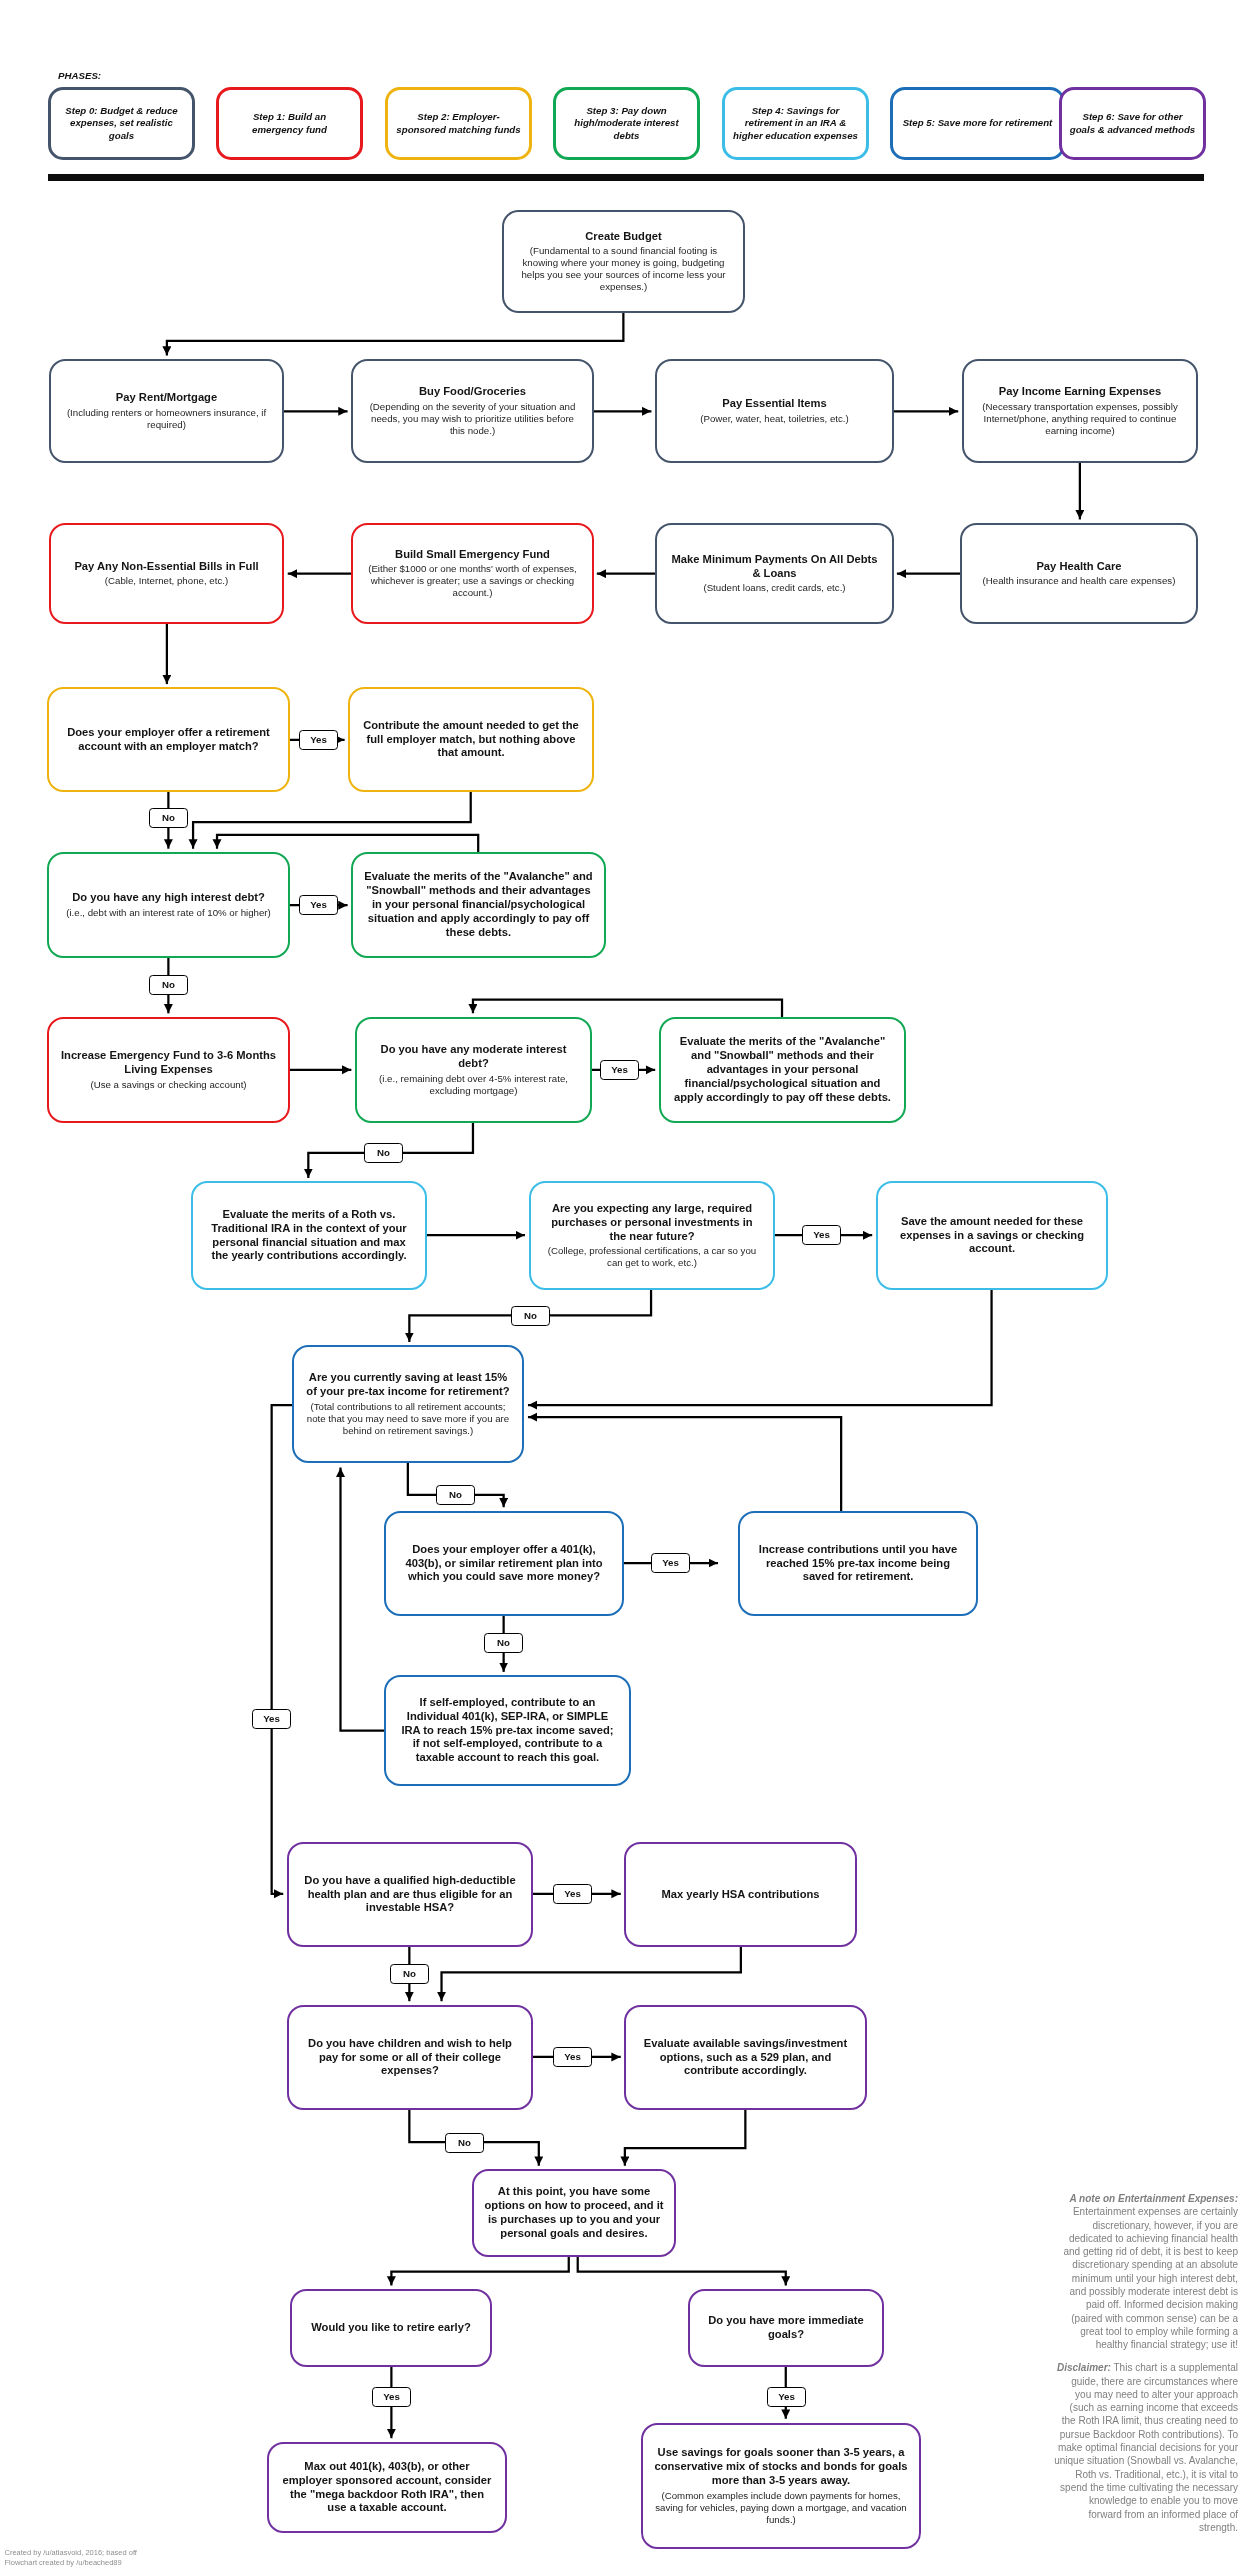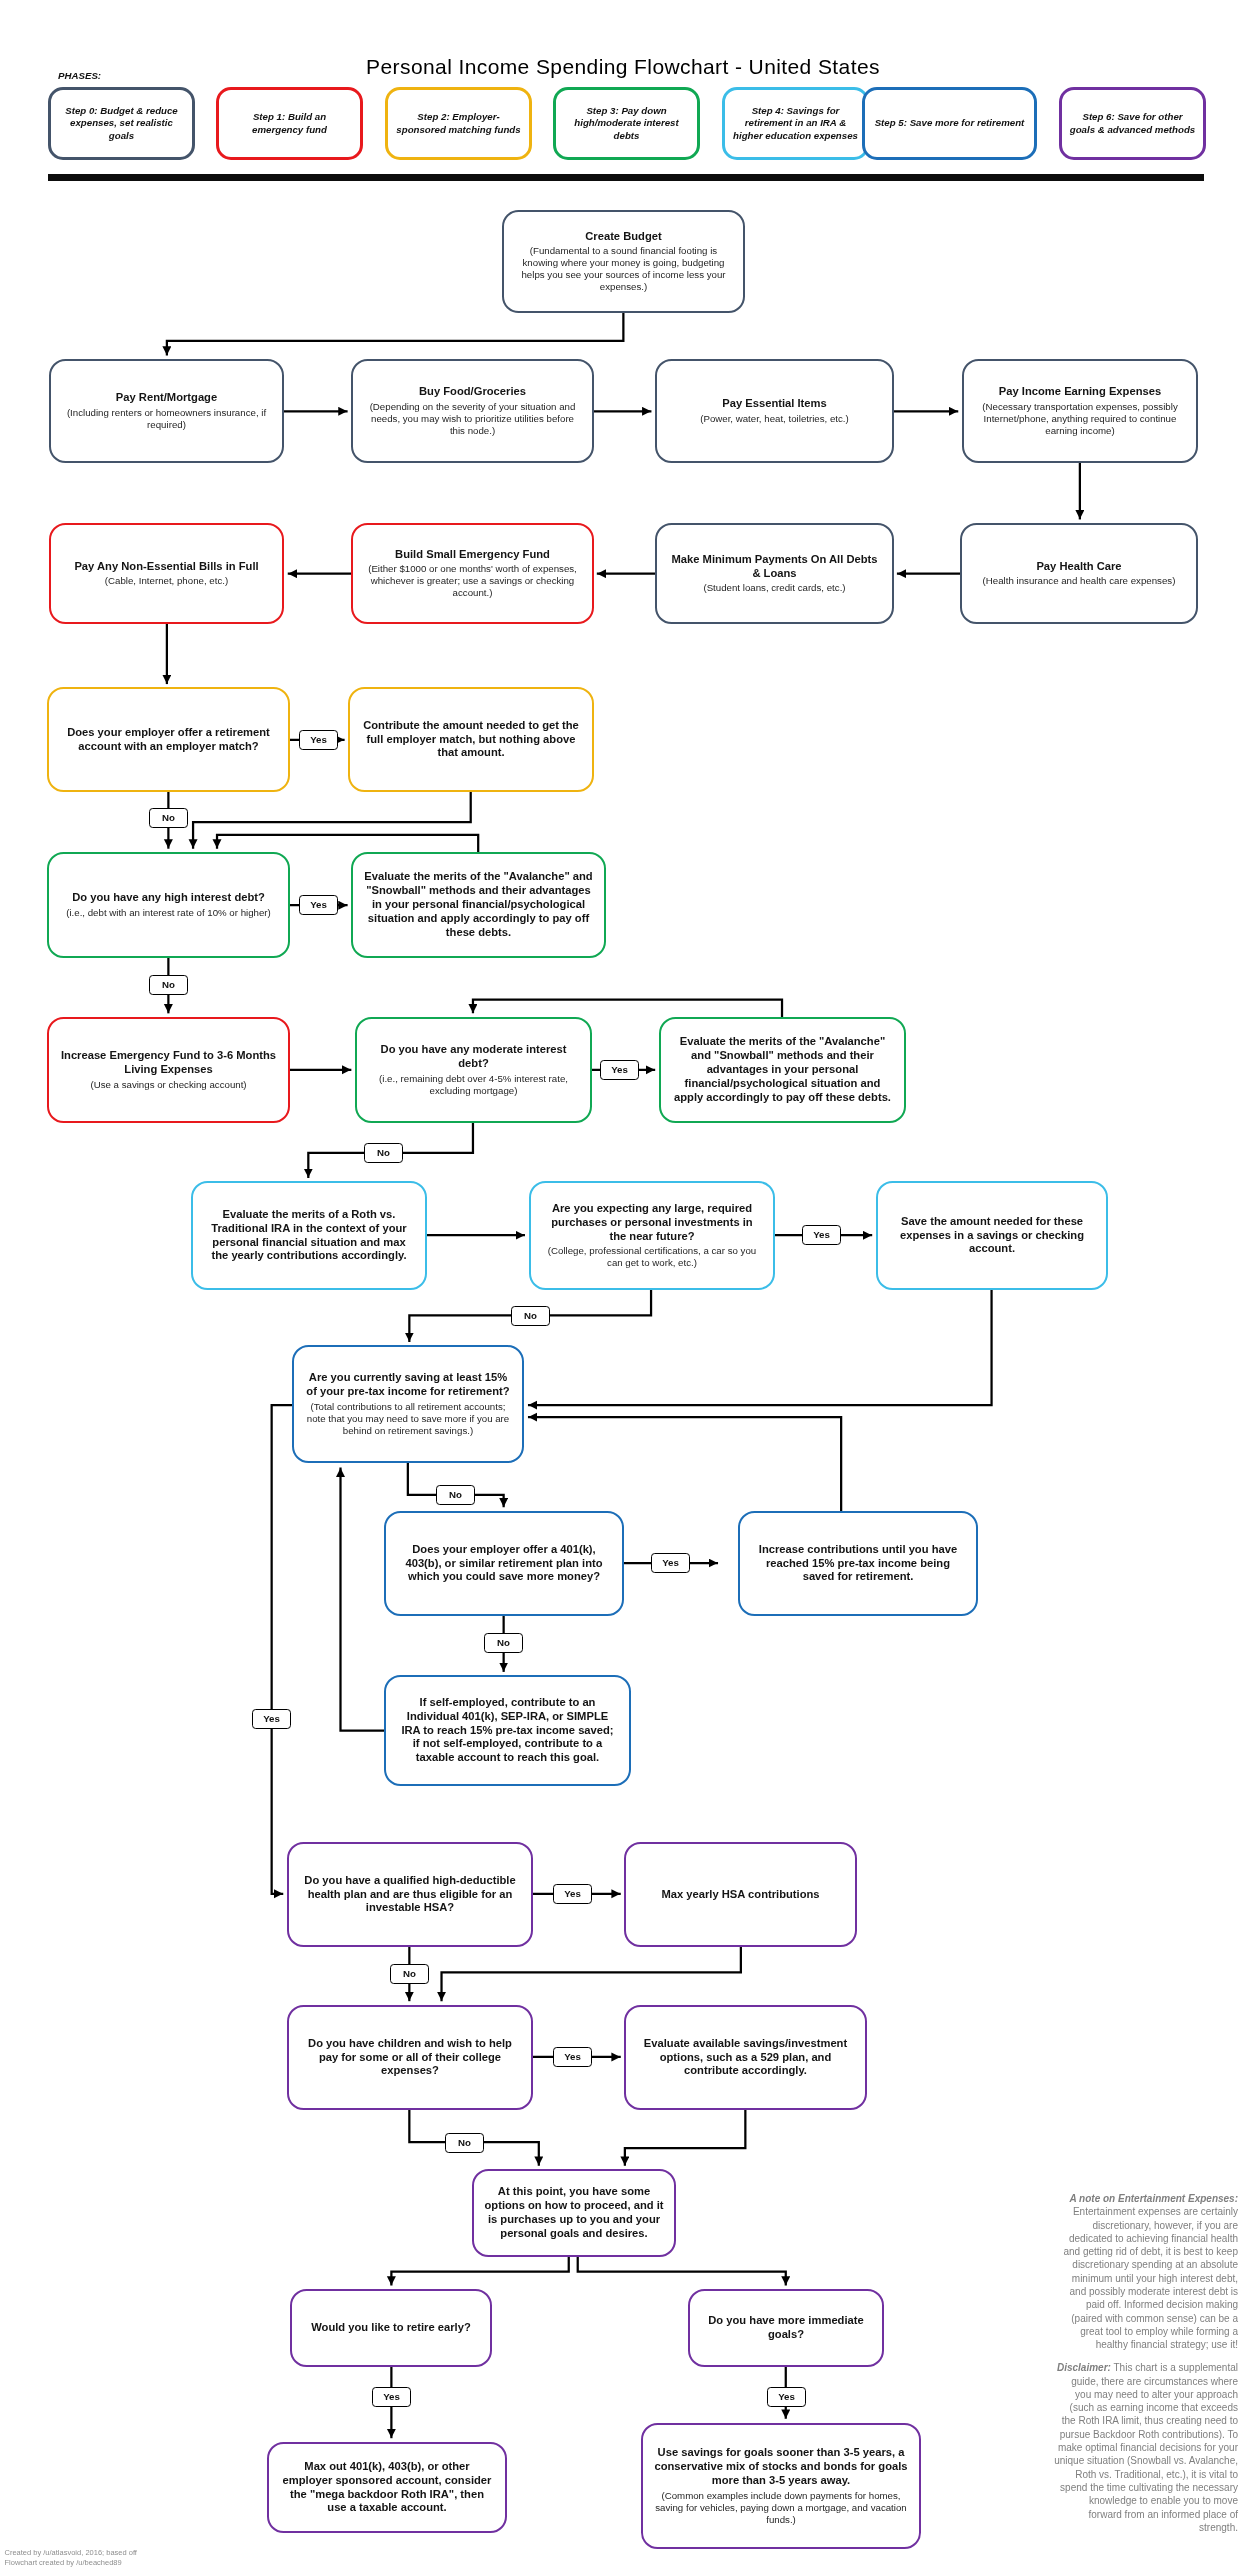--- a/index.html
+++ b/index.html
@@ -28,41 +28,40 @@
         line-height:1.33;color:#7f7f7f;text-align:right;}
   .note p{margin:0 0 9.7px 0;}
   .note .lead{font-weight:bold;font-style:italic;}
   .credits{position:absolute;left:4.5px;top:2548px;font-size:7.5px;line-height:1.35;color:#8f8f8f;}
 </style>
 </head>
 <body>
 
 <div class="page">
 
-  <div class="page-title">Personal Income Spending Flowchart - United States</div>
 
   <div class="phases-label">PHASES:</div>
 
   <div id="phases-layer">
       <div class="phase" style="left: 48px; top: 87px; width: 147px; height: 73px; border-color: rgb(68, 84, 106);">
         <div class="phase-label">Step 0: Budget &amp; reduce expenses, set realistic goals</div>
       </div>
       <div class="phase" style="left: 216px; top: 87px; width: 147px; height: 73px; border-color: rgb(232, 25, 29);">
         <div class="phase-label">Step 1: Build an emergency fund</div>
       </div>
       <div class="phase" style="left: 385px; top: 87px; width: 147px; height: 73px; border-color: rgb(239, 179, 16);">
         <div class="phase-label">Step 2: Employer-sponsored matching funds</div>
       </div>
       <div class="phase" style="left: 553px; top: 87px; width: 147px; height: 73px; border-color: rgb(16, 168, 83);">
         <div class="phase-label">Step 3: Pay down high/moderate interest debts</div>
       </div>
       <div class="phase" style="left: 722px; top: 87px; width: 147px; height: 73px; border-color: rgb(59, 189, 232);">
         <div class="phase-label">Step 4: Savings for retirement in an IRA &amp; higher education expenses</div>
       </div>
-      <div class="phase" style="left: 862px; top: 87px; width: 175px; height: 73px; border-color: rgb(28, 110, 184);">
+      <div class="phase" style="left: 890px; top: 87px; width: 175px; height: 73px; border-color: rgb(28, 110, 184);">
         <div class="phase-label">Step 5: Save more for retirement</div>
       </div>
       <div class="phase" style="left: 1059px; top: 87px; width: 147px; height: 73px; border-color: rgb(112, 48, 160);">
         <div class="phase-label">Step 6: Save for other goals &amp; advanced methods</div>
       </div>
     </div>
 
   <div class="divider-bar"></div>
 
   <svg id="edges" class="edges" width="1246" height="2576" viewBox="0 0 1665 3441">

